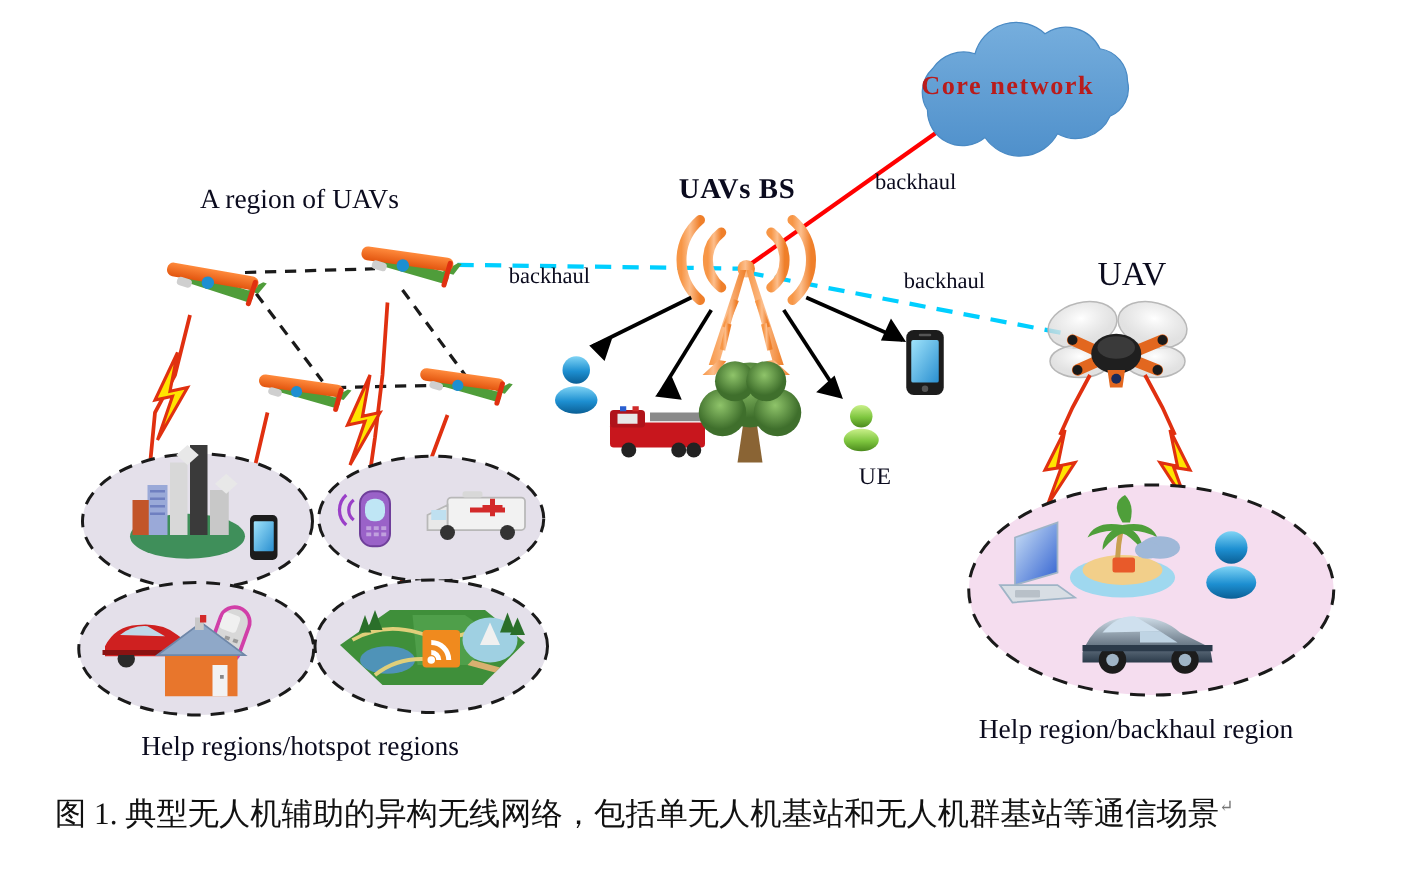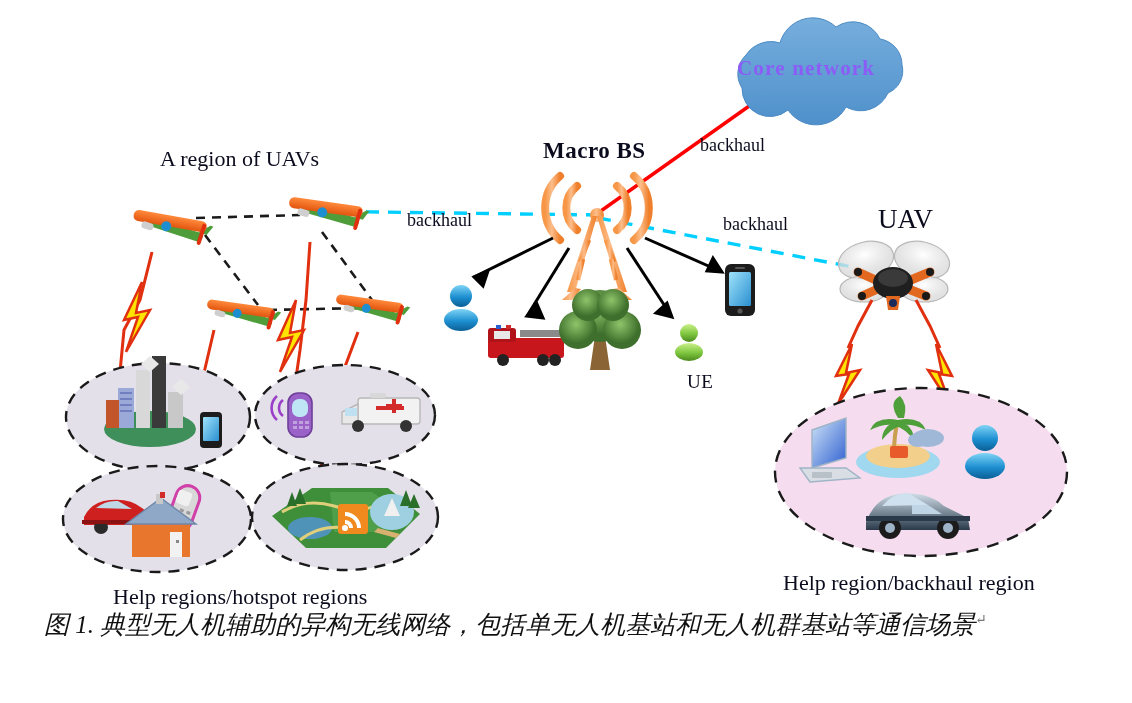--- a/index.html
+++ b/index.html
@@ -17,35 +17,35 @@
     position: absolute; left: 0; top: 0;
     width: 1132px; height: 703px;
   }
   .lbl {
     position: absolute;
     font-family: "Liberation Serif", "DejaVu Serif", serif;
     color: #0b0b1e;
     white-space: nowrap;
     line-height: 1;
   }
-  .lbl-core     { left: 737px; top: 58px;  font-size: 21px; font-weight: bold; letter-spacing: 1.2px; color:#8b5cf6; }
+  .lbl-core     { left: 737px; top: 58px;  font-size: 21px; font-weight: bold; letter-spacing: 1.2px; color:#b91c1c; }
   .lbl-macro    { left: 543px; top: 139px; font-size: 23px; font-weight: bold; letter-spacing: .5px; }
   .lbl-swarm    { left: 160px; top: 148px; font-size: 22px; }
   .lbl-uav      { left: 878px; top: 206px; font-size: 27px; }
   .lbl-bh1      { left: 700px; top: 136px; font-size: 18px; }
   .lbl-bh2      { left: 407px; top: 211px; font-size: 18px; }
   .lbl-bh3      { left: 723px; top: 215px; font-size: 18px; }
   .lbl-ue       { left: 687px; top: 372px; font-size: 19px; letter-spacing: .5px; }
   .lbl-helpL    { left: 113px; top: 586px; font-size: 22px; }
   .lbl-helpR    { left: 783px; top: 572px; font-size: 22px; }
   .caption {
-    position: absolute; left: 44px; top: 608px;
+    position: absolute; left: 44px; top: 634px;
     font-size: 25px;
     font-family: "Liberation Serif", "DejaVu Serif", serif;
-    color: #111; white-space: nowrap; font-style: italic;
+    color: #111; white-space: nowrap;
   }
   .caption .pilcrow { font-size: 14px; color:#777; vertical-align: super; }
 </style>
 </head>
 <body>
 
 <svg id="figure-canvas" viewBox="0 0 1132 703" xmlns="http://www.w3.org/2000/svg">
 
   <defs>
     <linearGradient id="gradPersonBlue" x1="0" y1="0" x2="0" y2="1">
@@ -442,21 +442,21 @@
       <circle cx="890" cy="528" r="11" fill="#1c1c1c"></circle>
       <circle cx="890" cy="528" r="5" fill="#9fb4c6"></circle>
       <circle cx="948" cy="528" r="11" fill="#1c1c1c"></circle>
       <circle cx="948" cy="528" r="5" fill="#9fb4c6"></circle>
       <rect x="866" y="516" width="104" height="5" fill="#2b3a4a"></rect>
     </g>
   </g>
 </svg>
 
 <div class="lbl lbl-core">Core network</div>
-<div class="lbl lbl-macro">Macro BS</div>
+<div class="lbl lbl-macro">UAVs BS</div>
 <div class="lbl lbl-swarm">A region of UAVs</div>
 <div class="lbl lbl-uav">UAV</div>
 <div class="lbl lbl-bh1">backhaul</div>
 <div class="lbl lbl-bh2">backhaul</div>
 <div class="lbl lbl-bh3">backhaul</div>
 <div class="lbl lbl-ue">UE</div>
 <div class="lbl lbl-helpL">Help regions/hotspot regions</div>
 <div class="lbl lbl-helpR">Help region/backhaul region</div>
 
 <div class="caption">

